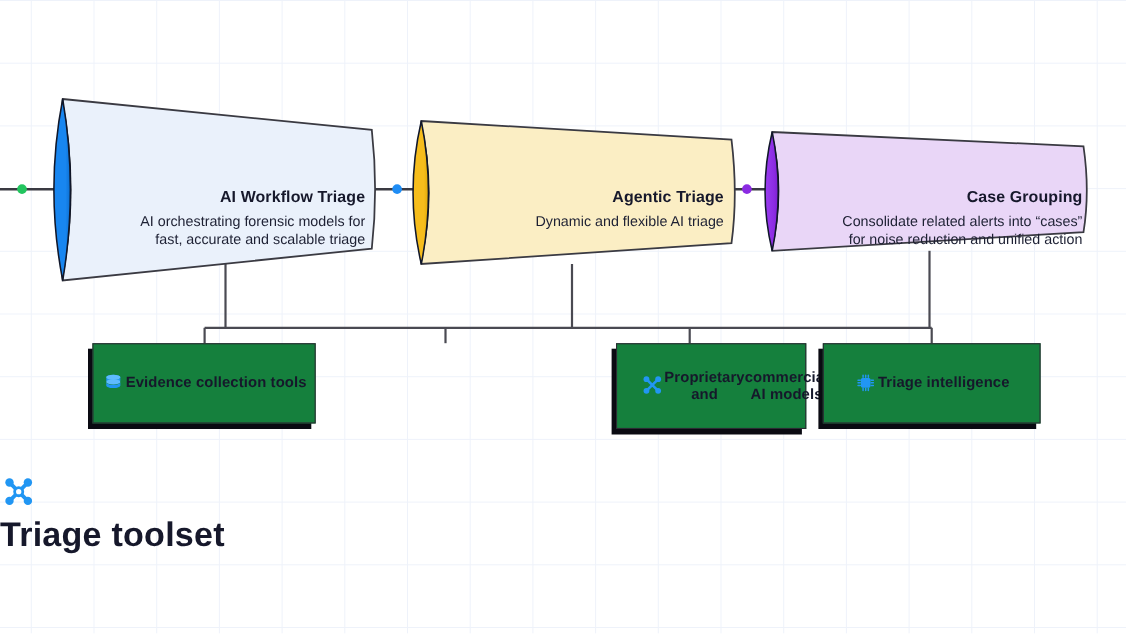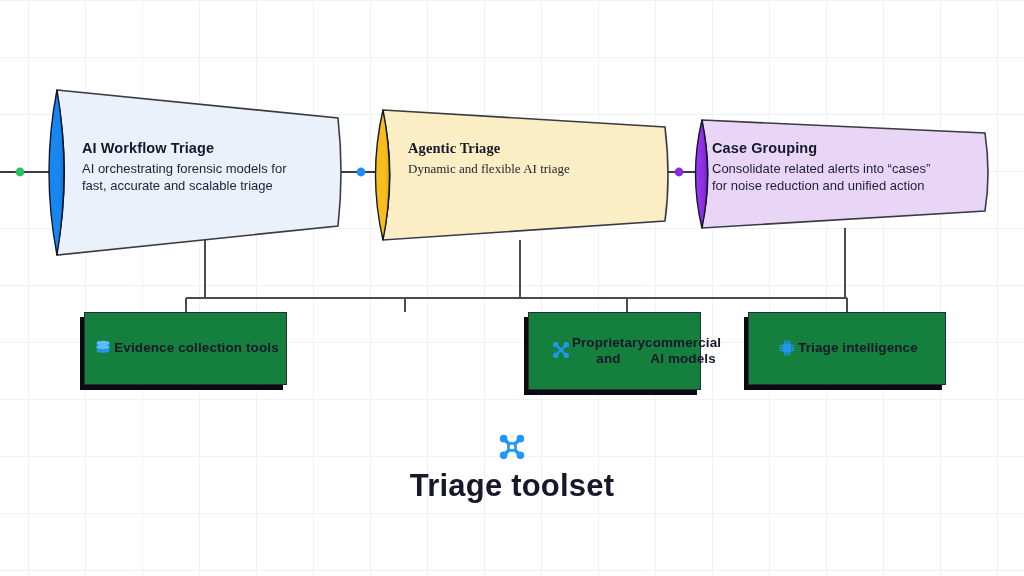--- a/index.html
+++ b/index.html
@@ -20,22 +20,23 @@
     background-size:57px 57px;
     background-position:28px 0px;
     pointer-events:none;
   }
 
   
   svg.layer{position:absolute;left:0;top:0;width:1024px;height:576px;overflow:visible;}
 
   
   .funnel-text{
-    position:absolute;text-align:left;color:#16182b;
+    position:absolute;text-align:right;color:#16182b;
     pointer-events:none;
+    margin-top:32px;
   }
   .funnel-title{
     font-size:14.5px;font-weight:bold;letter-spacing:.1px;
     margin:0 0 3px 0;line-height:1.15;
   }
   .funnel-sub{
     font-size:13px;font-weight:normal;line-height:1.32;margin:0;
     color:#1d2033;
   }
 
@@ -51,21 +52,21 @@
   }
   .toolbox .ic{display:block;line-height:0;margin-bottom:2px;}
   .toolbox .lbl{
     font-size:13.5px;font-weight:bold;color:#16182b;text-align:center;
     line-height:1.22;letter-spacing:.1px;
   }
 
   
   .footer{
     position:absolute;left:0;top:430px;width:1024px;
-    display:flex;flex-direction:column;align-items:center;
+    display:flex;flex-direction:column;
   }
   .footer .ic{line-height:0;margin-bottom:4px;}
   .footer .ttl{
     font-size:31px;font-weight:bold;color:#16182b;letter-spacing:.2px;
   }
 </style>
 </head>
 <body>
 
 <div id="stage">
@@ -134,21 +135,21 @@
     <circle cx="361" cy="172" r="4.4" fill="#1f8df5"></circle>
     <circle cx="679" cy="172" r="4.4" fill="#8b2be2"></circle>
   </svg>
 
   <div class="funnel-text" style="left:82px;top:140px;width:250px;">
     <div class="funnel-title">AI Workflow Triage</div>
     <div class="funnel-sub">AI orchestrating forensic models for</div>
     <div class="funnel-sub">fast, accurate and scalable triage</div>
   </div>
 
-  <div class="funnel-text" style="left:408px;top:140px;width:250px;font-family:Liberation Serif, serif;">
+  <div class="funnel-text" style="left:408px;top:140px;width:250px;">
     <div class="funnel-title">Agentic Triage</div>
     <div class="funnel-sub">Dynamic and flexible AI triage</div>
   </div>
 
   <div class="funnel-text" style="left:712px;top:140px;width:272px;">
     <div class="funnel-title">Case Grouping</div>
     <div class="funnel-sub">Consolidate related alerts into “cases”</div>
     <div class="funnel-sub">for noise reduction and unified action</div>
   </div>
 
@@ -159,21 +160,21 @@
         <path d="M5 6.6 v3.2 c0 1.44 3.13 2.6 7 2.6 s7-1.16 7-2.6 V6.6 c0 1.44 -3.13 2.6 -7 2.6 S5 8.04 5 6.6 Z" fill="#2196f3"></path>
         <path d="M5 11.4 v3.2 c0 1.44 3.13 2.6 7 2.6 s7-1.16 7-2.6 v-3.2 c0 1.44 -3.13 2.6 -7 2.6 s-7-1.16 -7-2.6 Z" fill="#2196f3"></path>
         <ellipse cx="12" cy="6.6" rx="7" ry="2.6" fill="#5dbbff"></ellipse>
         <ellipse cx="12" cy="11.1" rx="7" ry="2.6" fill="#5dbbff"></ellipse>
       </svg>
     </span>
     <span class="lbl">Evidence collection tools</span>
   </div>
 
 
-  <div class="toolbox" style="left:528px;top:312px;width:173px;height:78px;padding-left:42px;">
+  <div class="toolbox" style="left:560px;top:312px;width:173px;height:78px;padding-left:42px;">
     <span class="ic">
       <svg width="22" height="22" viewBox="0 0 24 24" aria-hidden="true">
         <path d="M7.4 7.4 L16.6 16.6 M16.6 7.4 L7.4 16.6" stroke="#2196f3" stroke-width="2.6" stroke-linecap="round"></path>
         <circle cx="6.2" cy="6.2" r="2.9" fill="#2196f3"></circle>
         <circle cx="17.8" cy="6.2" r="2.9" fill="#2196f3"></circle>
         <circle cx="6.2" cy="17.8" r="2.9" fill="#2196f3"></circle>
         <circle cx="17.8" cy="17.8" r="2.9" fill="#2196f3"></circle>
       </svg>
     </span>
     <span class="lbl">Proprietary and</span>

